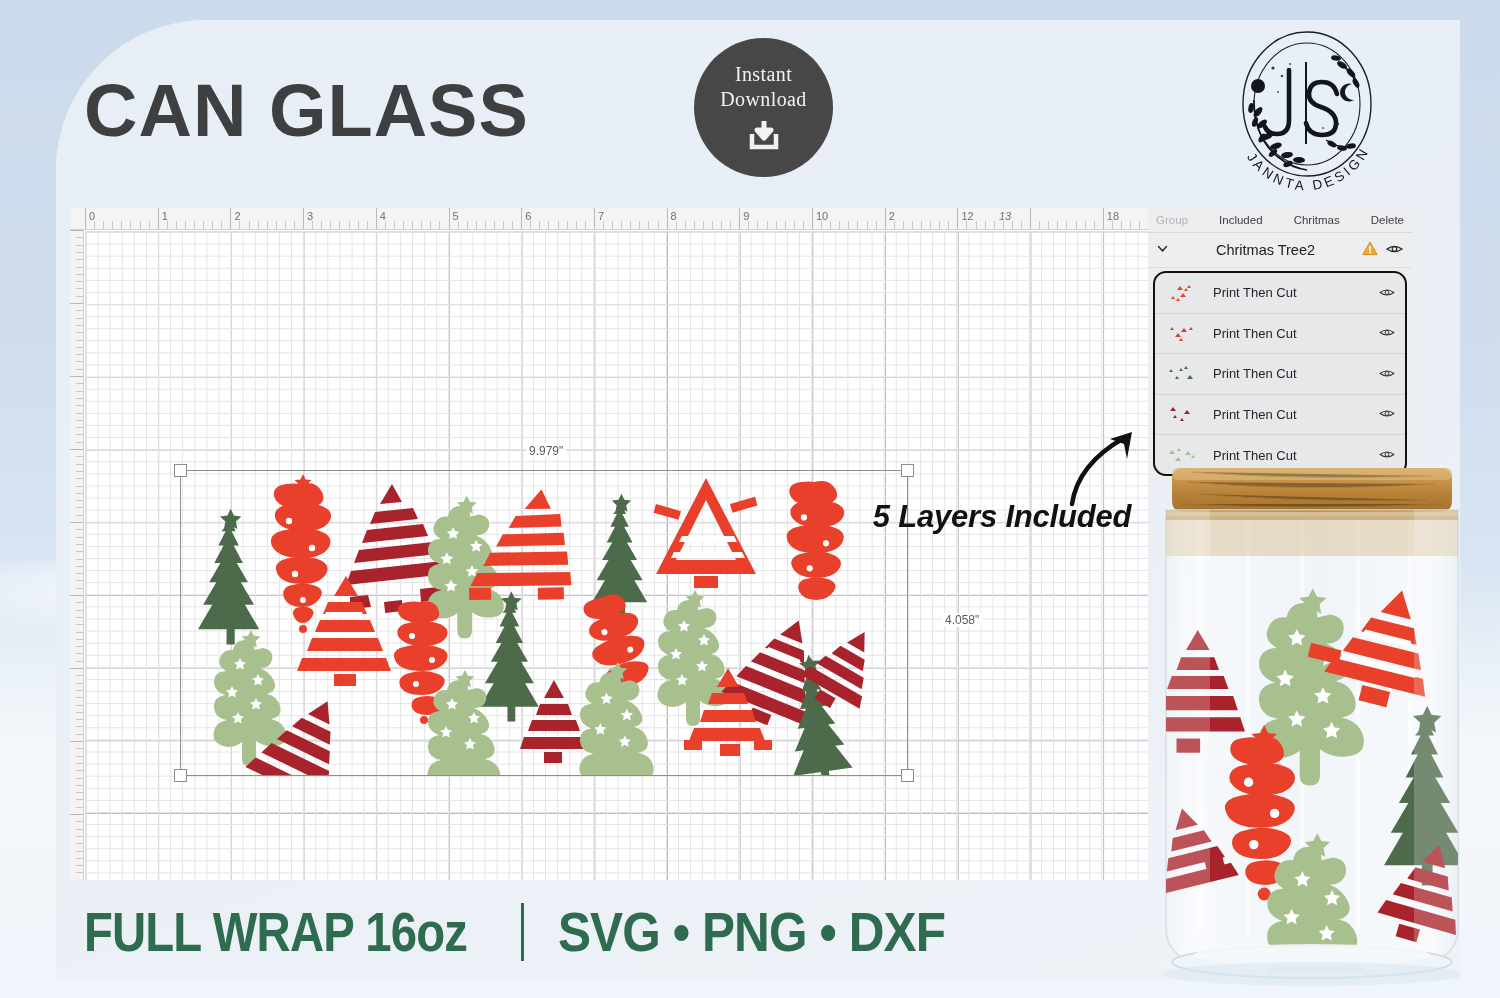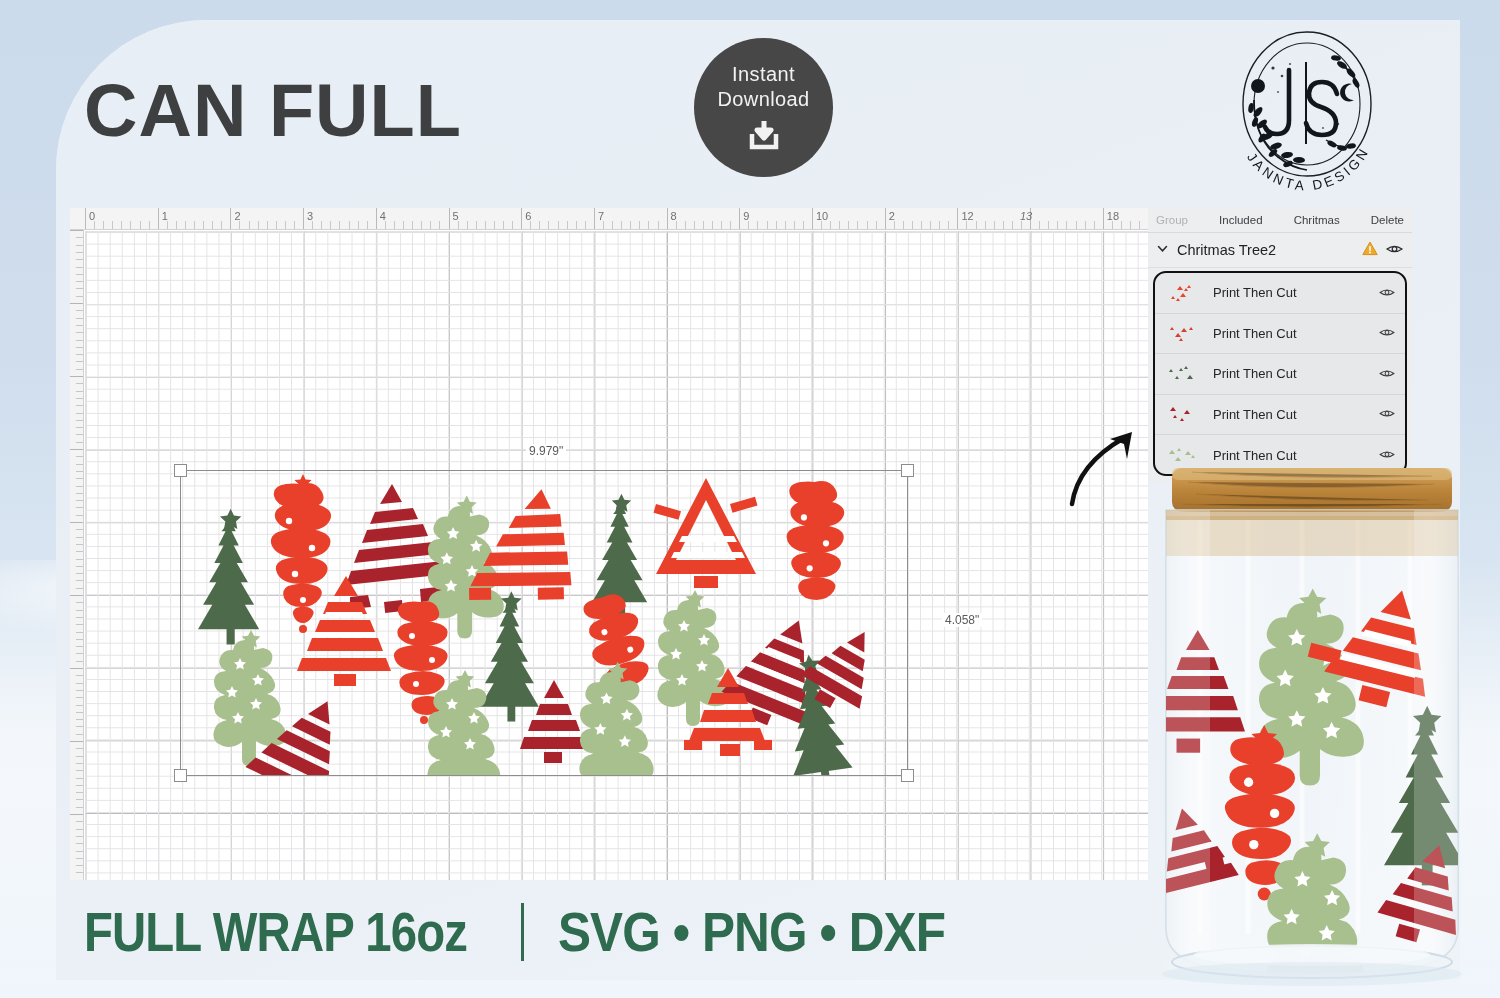--- a/index.html
+++ b/index.html
@@ -43,20 +43,21 @@
     color: #3e3f41; line-height: 1;
     font-family: "Liberation Sans", sans-serif;
   }
 
   #instant-badge {
     position: absolute; left: 694px; top: 38px;
     width: 139px; height: 139px; border-radius: 50%;
     background: #474747;
     display: flex; flex-direction: column; align-items: center; justify-content: center;
     color: #f2f2f2;
+    font-family: Liberation Serif, serif;
   }
   #instant-badge .l1 { font-size: 20px; letter-spacing: .4px; line-height: 1.25; }
   #instant-badge .l2 { font-size: 20px; letter-spacing: .4px; line-height: 1.25; }
   #instant-badge .dl-ico { margin-top: 8px; }
 
   
   #logo { position: absolute; left: 1218px; top: 28px; width: 178px; height: 168px; }
 
   
   #canvas-wrap {
@@ -148,21 +149,21 @@
   #layers-toolbar .tb {
     font-size: 11.5px; color: #3f4044;
   }
   #layers-toolbar .tb.disabled { color: #b0b2b6; }
 
   #layer-group-row {
     display: flex; align-items: center; height: 35px;
     padding: 0 9px 0 8px; gap: 8px; border-bottom: 1px solid #dcdee1;
     background: #eceef0;
   }
-  #layer-group-row .gname { font-size: 14.5px; color: #222; flex: 1; }
+  #layer-group-row .gname { font-size: 14.5px; color: #222; flex: 1; text-align: center; }
 
   #layer-list {
     position: absolute; left: 5px; top: 63px; width: 254px; height: 205px;
     border: 2.5px solid #111; border-radius: 13px;
     background: #e6e8ea; overflow: hidden;
   }
   .layer-row {
     display: flex; align-items: center; height: 40.5px;
     padding: 0 10px 0 14px; gap: 10px;
     border-bottom: 1px solid #d4d6d9;
@@ -195,21 +196,21 @@
   }
 </style>
 </head>
 <body>
 
 <div id="bg-base"></div>
 <div id="bg-snow"></div>
 <div id="card"></div>
 <div id="card-inner"></div>
 
-<div id="title">CAN FULL</div>
+<div id="title">CAN GLASS</div>
 
 <div id="instant-badge">
   <div class="l1">Instant</div>
   <div class="l2">Download</div>
   <div class="dl-ico">
     <svg width="38" height="30" viewBox="0 0 38 30">
       <path d="M19 1 L19 13 M12 10 L19 18 L26 10 Z" stroke="#f2f2f2" stroke-width="5" fill="#f2f2f2" stroke-linejoin="round"></path>
       <path d="M7 14 L7 27 L31 27 L31 14" stroke="#f2f2f2" stroke-width="4.5" fill="none"></path>
     </svg>
   </div>
@@ -383,21 +384,21 @@
       <div class="tickmaj" style="left: 887.4px;"></div>
       <div class="rnum" style="left: 891.4px;">12</div>
       <div class="tickmin" style="left: 896.487px;"></div>
       <div class="tickmin" style="left: 905.575px;"></div>
       <div class="tickmin" style="left: 914.663px;"></div>
       <div class="tickmin" style="left: 923.75px;"></div>
       <div class="tickmin" style="left: 932.837px;"></div>
       <div class="tickmin" style="left: 941.925px;"></div>
       <div class="tickmin" style="left: 951.013px;"></div>
       <div class="tickmaj" style="left: 960.1px;"></div>
-      <div class="rnum" style="left: 950px; font-style: italic;">13</div>
+      <div class="rnum" style="left: 929px; font-style: italic;">13</div>
       <div class="tickmin" style="left: 969.188px;"></div>
       <div class="tickmin" style="left: 978.275px;"></div>
       <div class="tickmin" style="left: 987.362px;"></div>
       <div class="tickmin" style="left: 996.45px;"></div>
       <div class="tickmin" style="left: 1005.54px;"></div>
       <div class="tickmin" style="left: 1014.62px;"></div>
       <div class="tickmin" style="left: 1023.71px;"></div>
       <div class="tickmaj" style="left: 1032.8px;"></div>
       <div class="rnum" style="left: 1036.8px;">18</div>
       <div class="tickmin" style="left: 1041.89px;"></div>
@@ -738,20 +739,21 @@
 
   <div id="dim-w">9.979"</div>
   <div id="dim-h">4.058"</div>
 </div>
 
 <svg id="ann-arrow" viewBox="0 0 120 110">
   <path d="M30 104 q6 -40 52 -66" fill="none" stroke="#111" stroke-width="4.5" stroke-linecap="round"></path>
   <path d="M90 32 l-22 7 l14 5 l3 15 z" fill="#111"></path>
 </svg>
 <div id="ann-text">
+  <div>5 Layers Included</div>
 </div>
 
 <div id="layers-panel">
   <div id="layers-toolbar">
     <span class="tb disabled">Group</span>
     <span class="tb">Included</span>
     <span class="tb">Chritmas</span>
     <span class="tb">Delete</span>
   </div>
 

